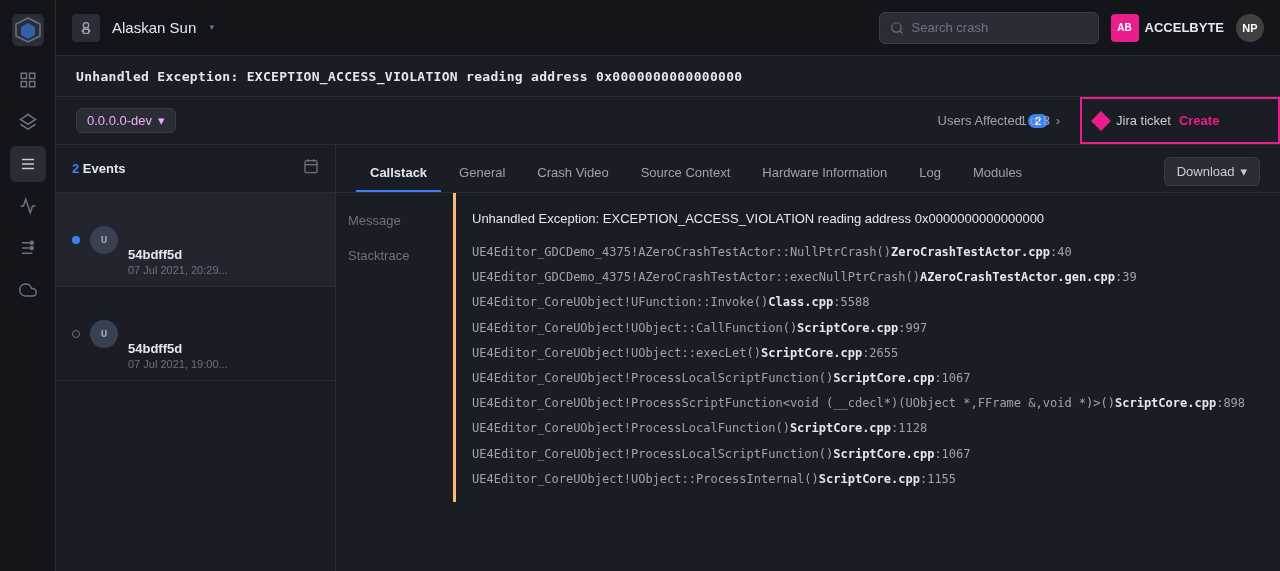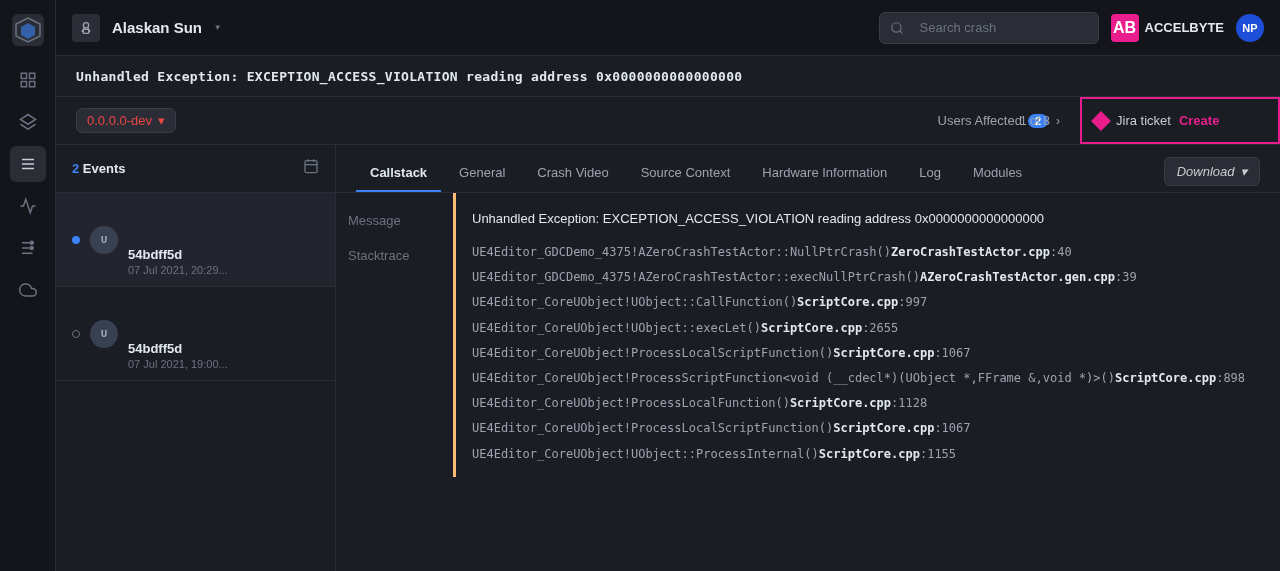--- a/index.html
+++ b/index.html
@@ -71,39 +71,39 @@
       background: #2a2d35;
       border-radius: 4px;
       display: flex;
       align-items: center;
       justify-content: center;
       color: #9ca3af;
       font-size: 12px;
     }
     .topbar-title {
       font-size: 15px;
-      font-weight: 700;
+      font-weight: 400;
       color: #e2e8f0;
       font-family: sans-serif;
     }
     .topbar-chevron {
       color: #6b7280;
       font-size: 12px;
     }
     .topbar-spacer { flex: 1; }
     .search-box {
       width: 220px;
       height: 32px;
       background: #2a2d35;
       border: 1px solid #3a3d45;
       border-radius: 6px;
       display: flex;
       align-items: center;
       padding: 0 10px;
-      gap: 16px;
+      gap: 8px;
       color: #6b7280;
       font-family: sans-serif;
       font-size: 13px;
     }
     .accelbyte-logo {
       display: flex;
       align-items: center;
       gap: 6px;
       color: #e2e8f0;
       font-family: sans-serif;
@@ -112,27 +112,27 @@
     }
     .ab-badge {
       width: 28px;
       height: 28px;
       background: #e91e8c;
       border-radius: 4px;
       display: flex;
       align-items: center;
       justify-content: center;
       color: white;
-      font-size: 16px;
+      font-size: 10px;
       font-weight: 700;
     }
     .user-avatar {
       width: 28px;
       height: 28px;
-      background: #1d4ed8;
+      background: #404040;
       border-radius: 50%;
       display: flex;
       align-items: center;
       justify-content: center;
       color: white;
       font-size: 11px;
       font-weight: 700;
       font-family: sans-serif;
     }
 
@@ -167,21 +167,21 @@
       display: flex;
       align-items: center;
       gap: 6px;
       background: #2a2d35;
       border: 1px solid #3a3d45;
       border-radius: 6px;
       padding: 4px 10px;
       cursor: pointer;
       font-family: sans-serif;
       font-size: 13px;
-      color: #ef4444;
+      color: #f0abfc;
     }
     .version-spacer { flex: 1; }
     .users-affected {
       display: flex;
       align-items: center;
       gap: 6px;
       font-family: sans-serif;
       font-size: 13px;
       color: #9ca3af;
     }
@@ -366,21 +366,20 @@
       gap: 6px;
       padding: 6px 12px;
       font-family: sans-serif;
       font-size: 13px;
       color: #c9cdd4;
       cursor: pointer;
       border: 1px solid #3a3d45;
       border-radius: 6px;
       background: #2a2d35;
       margin-bottom: 6px;
-      font-style: italic;
     }
 
     
     .callstack-content {
       flex: 1;
       overflow-y: auto;
       padding: 0;
     }
     .callstack-content::-webkit-scrollbar { width: 6px; }
     .callstack-content::-webkit-scrollbar-track { background: #1a1d23; }
@@ -614,20 +613,25 @@
               <span class="stack-func">UE4Editor_GDCDemo_4375!AZeroCrashTestActor::NullPtrCrash() </span>
               <span class="stack-file">ZeroCrashTestActor.cpp</span>
               <span class="stack-line"> :40</span>
             </div>
             <div class="stack-entry">
               <span class="stack-func">UE4Editor_GDCDemo_4375!AZeroCrashTestActor::execNullPtrCrash() </span>
               <span class="stack-file">AZeroCrashTestActor.gen.cpp</span>
               <span class="stack-line"> :39</span>
             </div>
             <div class="stack-entry">
+              <span class="stack-func">UE4Editor_CoreUObject!UFunction::Invoke() </span>
+              <span class="stack-file">Class.cpp</span>
+              <span class="stack-line"> :5588</span>
+            </div>
+            <div class="stack-entry">
               <span class="stack-func">UE4Editor_CoreUObject!UObject::CallFunction() </span>
               <span class="stack-file">ScriptCore.cpp</span>
               <span class="stack-line"> :997</span>
             </div>
             <div class="stack-entry">
               <span class="stack-func">UE4Editor_CoreUObject!UObject::execLet() </span>
               <span class="stack-file">ScriptCore.cpp</span>
               <span class="stack-line"> :2655</span>
             </div>
             <div class="stack-entry">

